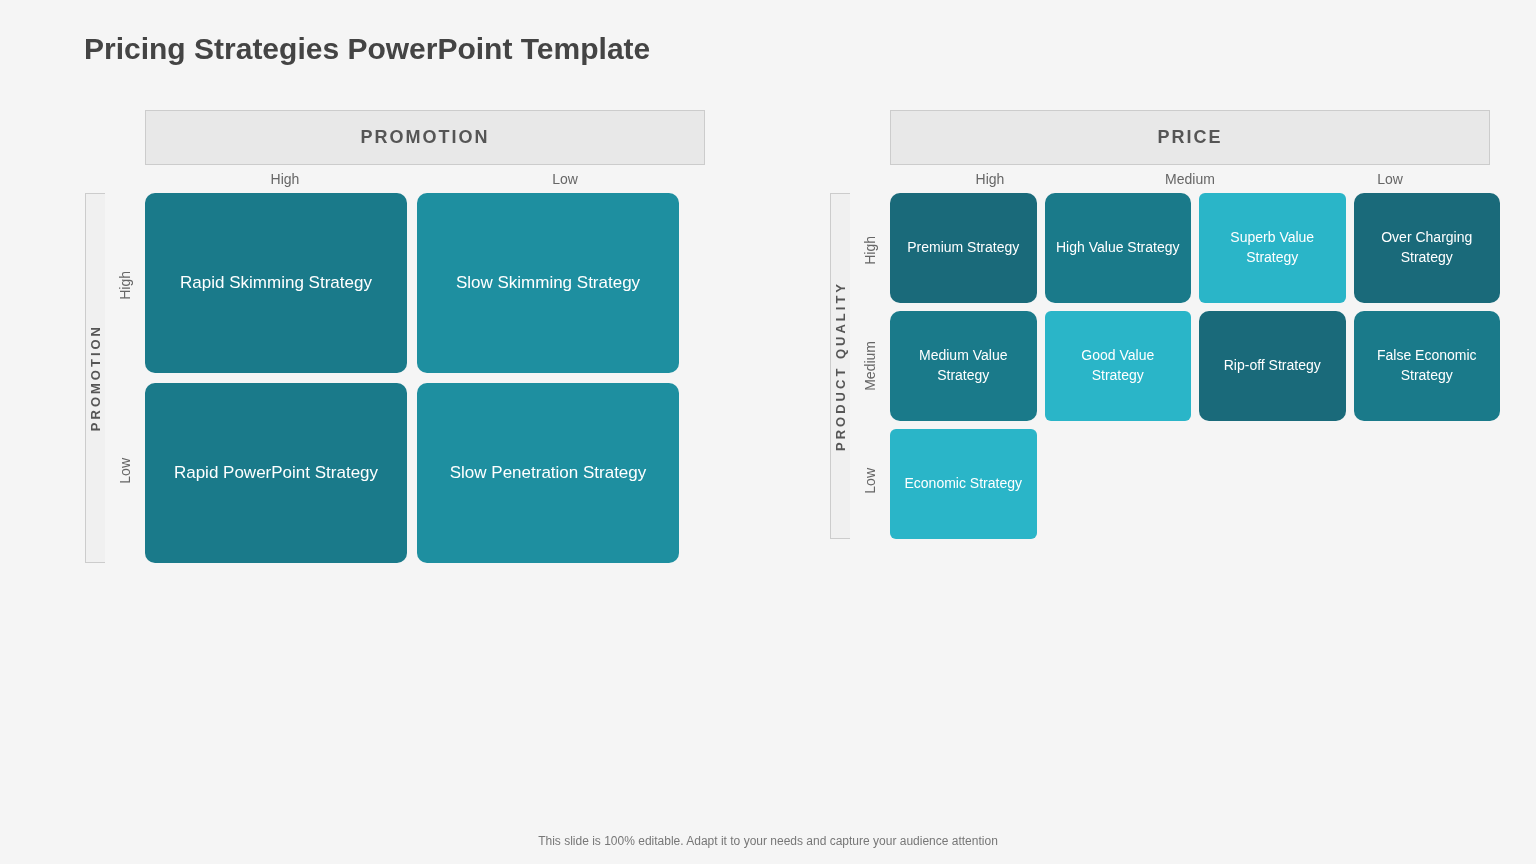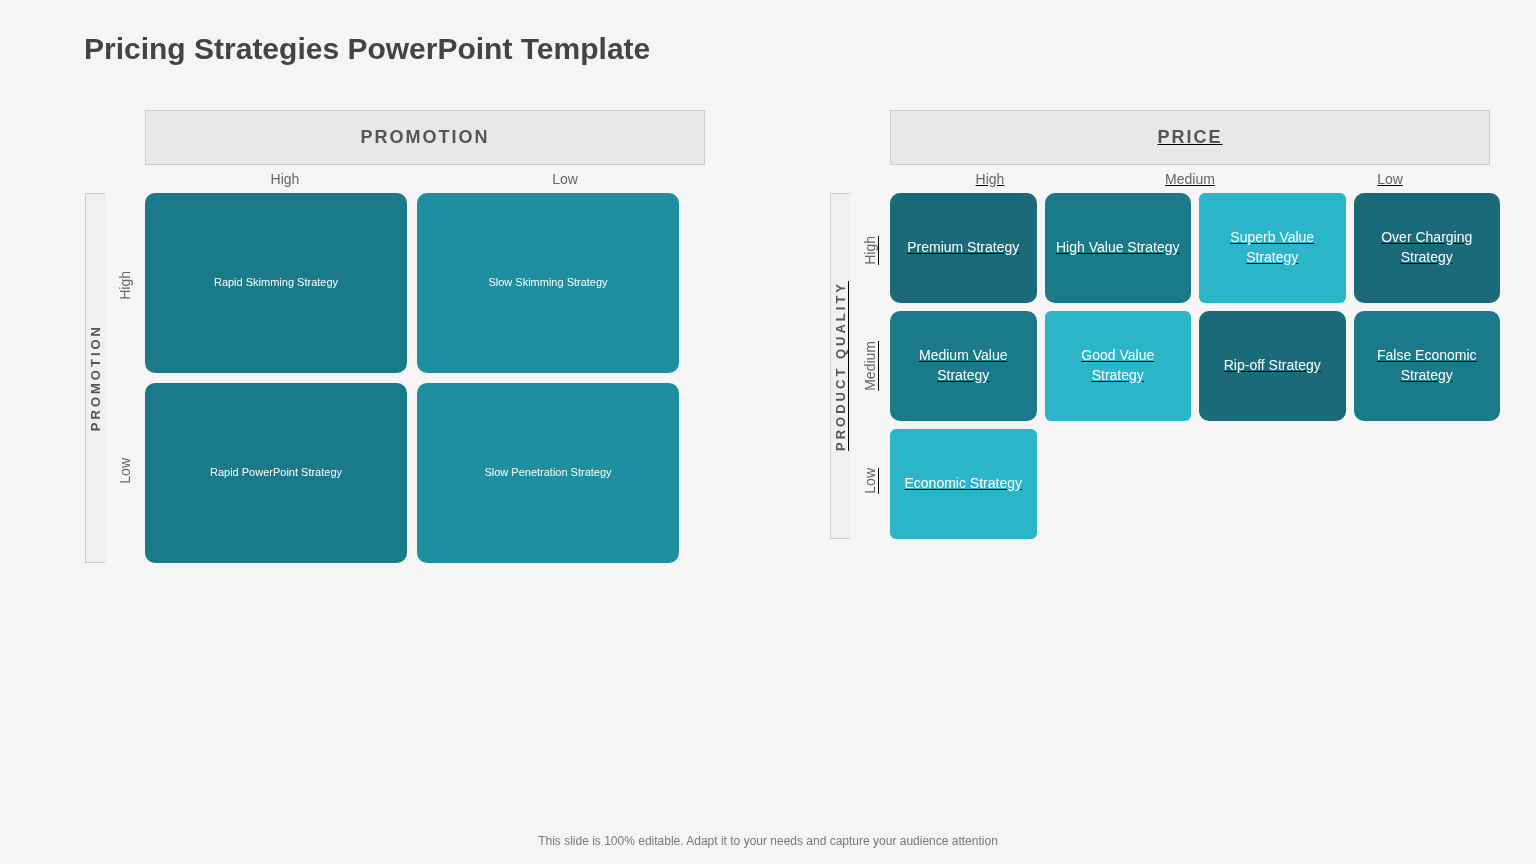--- a/index.html
+++ b/index.html
@@ -112,37 +112,36 @@
       padding: 0;
     }
 
     .matrix-cell {
       border-radius: 10px;
       display: flex;
       align-items: center;
       justify-content: center;
       text-align: center;
       color: white;
-      font-size: 11px;
+      font-size: 17px;
       font-weight: 500;
       padding: 16px;
       min-height: 180px;
       line-height: 1.4;
     }
 
     .cell-teal-dark { background: #1a7a8a; }
     .cell-teal-mid { background: #1e8fa0; }
 
     
     .right-matrix {
       position: absolute;
       top: 110px;
       left: 830px;
       width: 670px;
-      text-decoration: underline;
     }
 
     .right-header {
       background: #e8e8e8;
       border: 1px solid #ccc;
       text-align: center;
       padding: 16px 0;
       font-weight: 700;
       font-size: 18px;
       letter-spacing: 2px;

